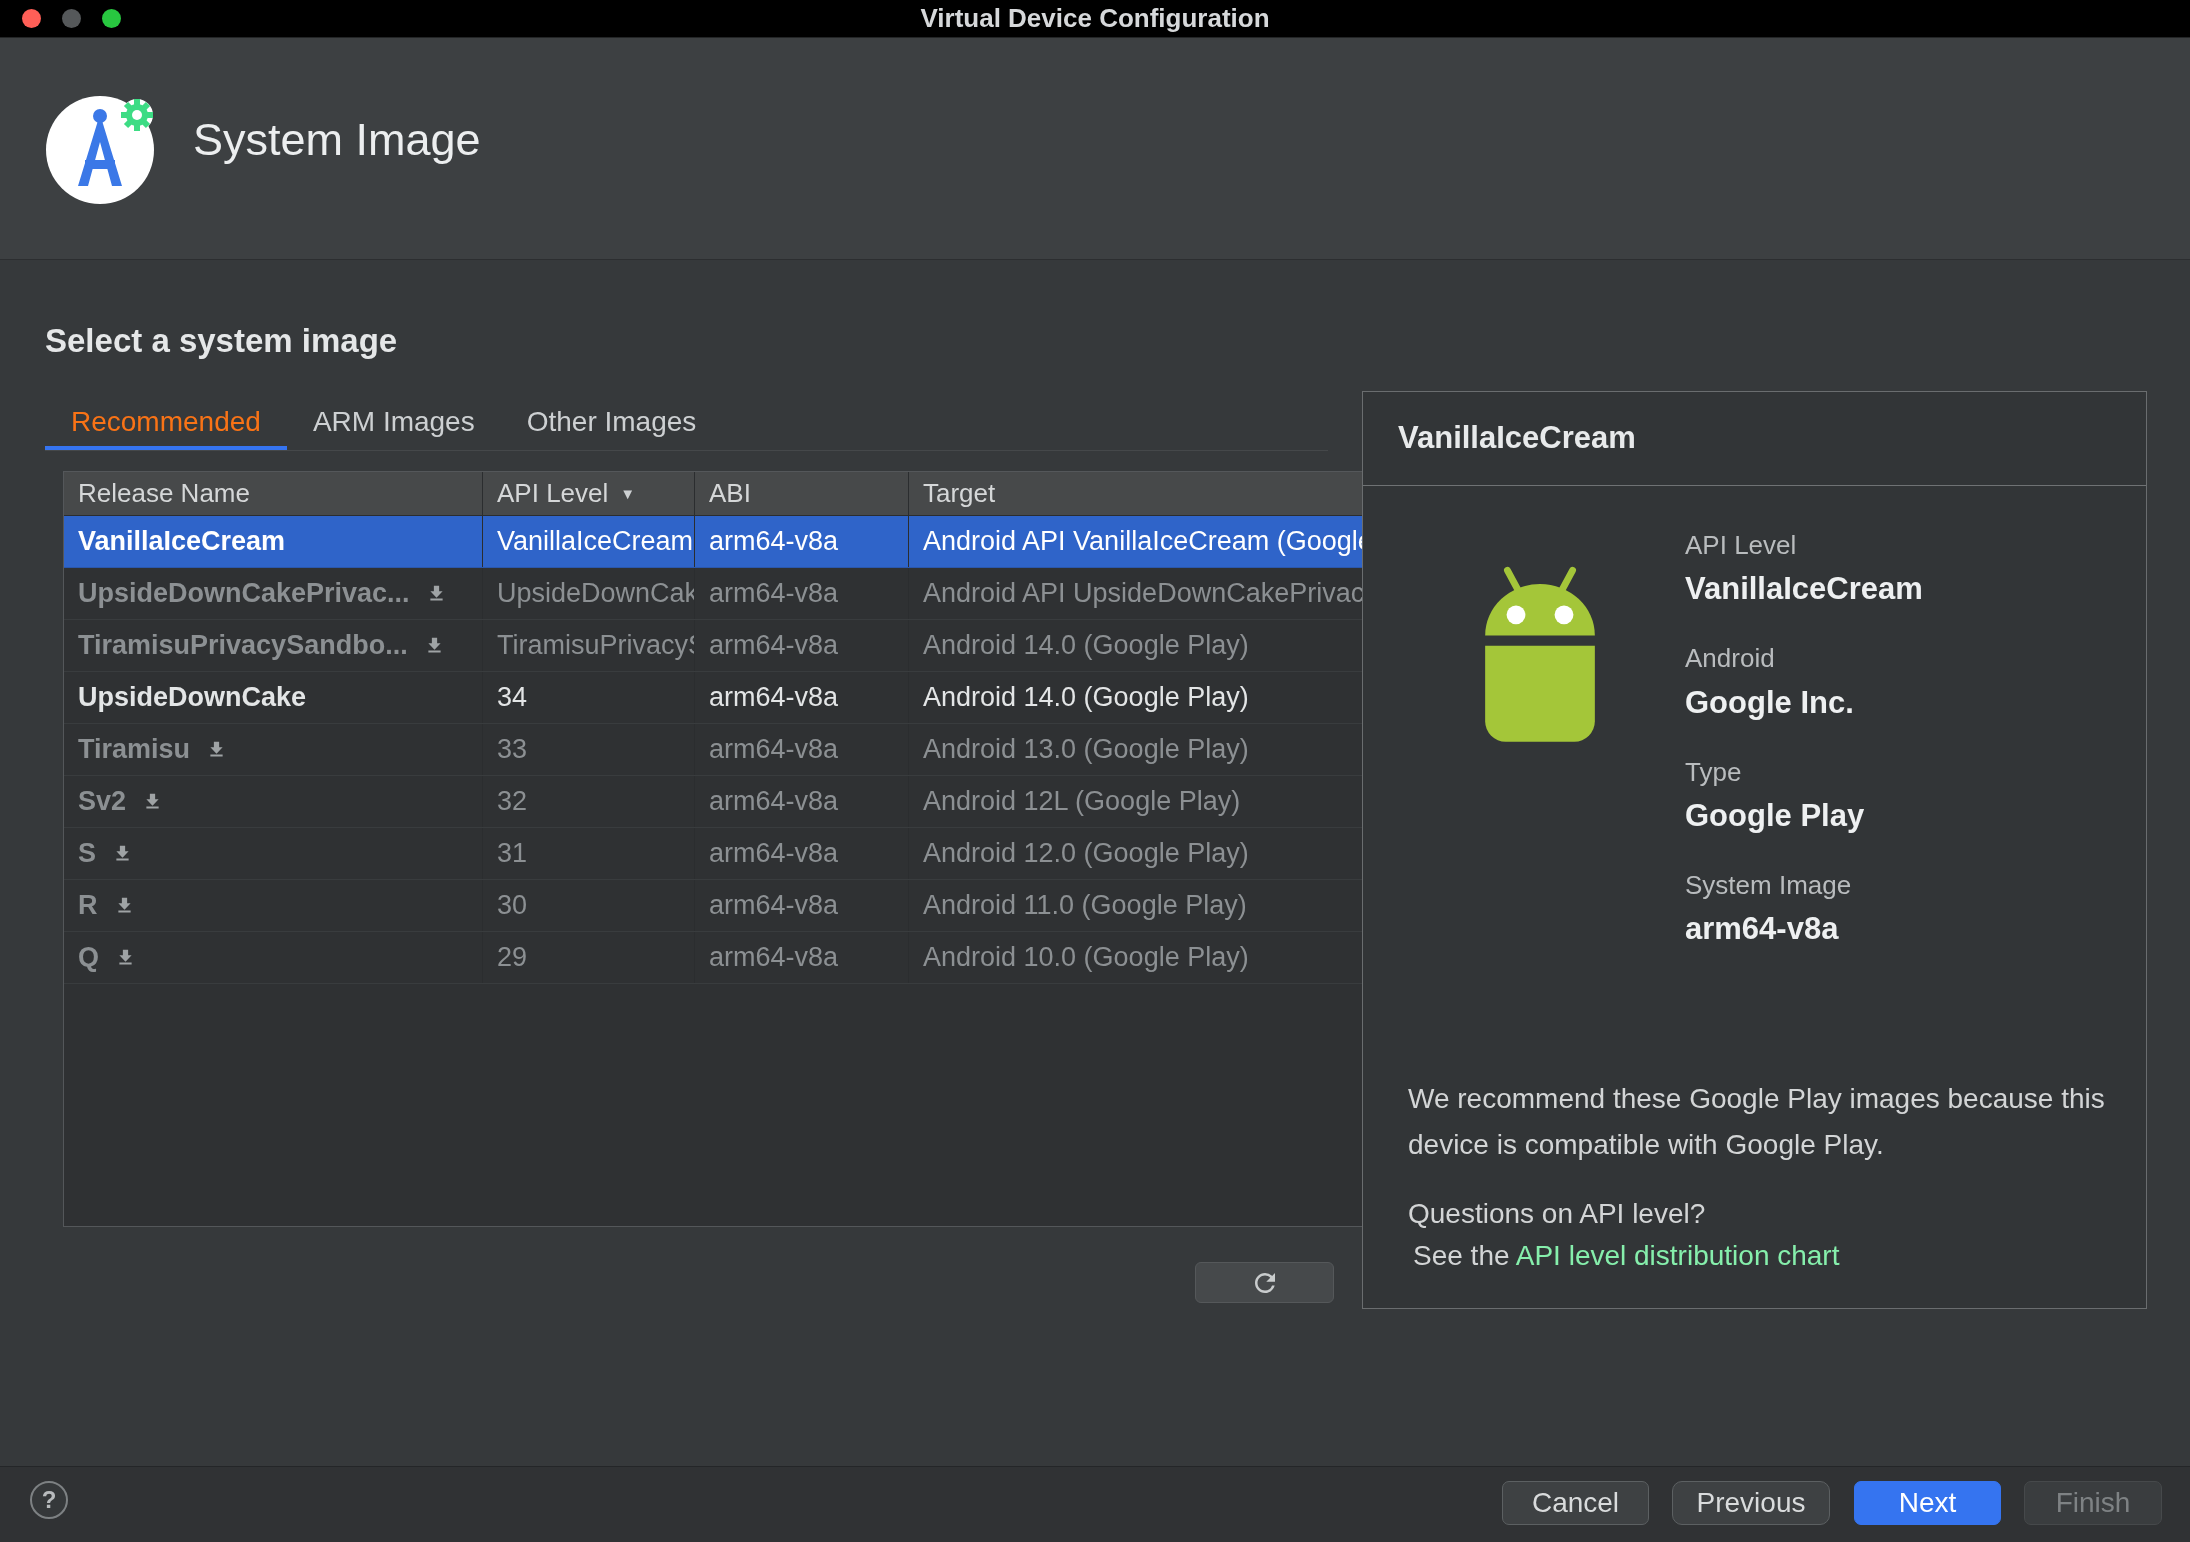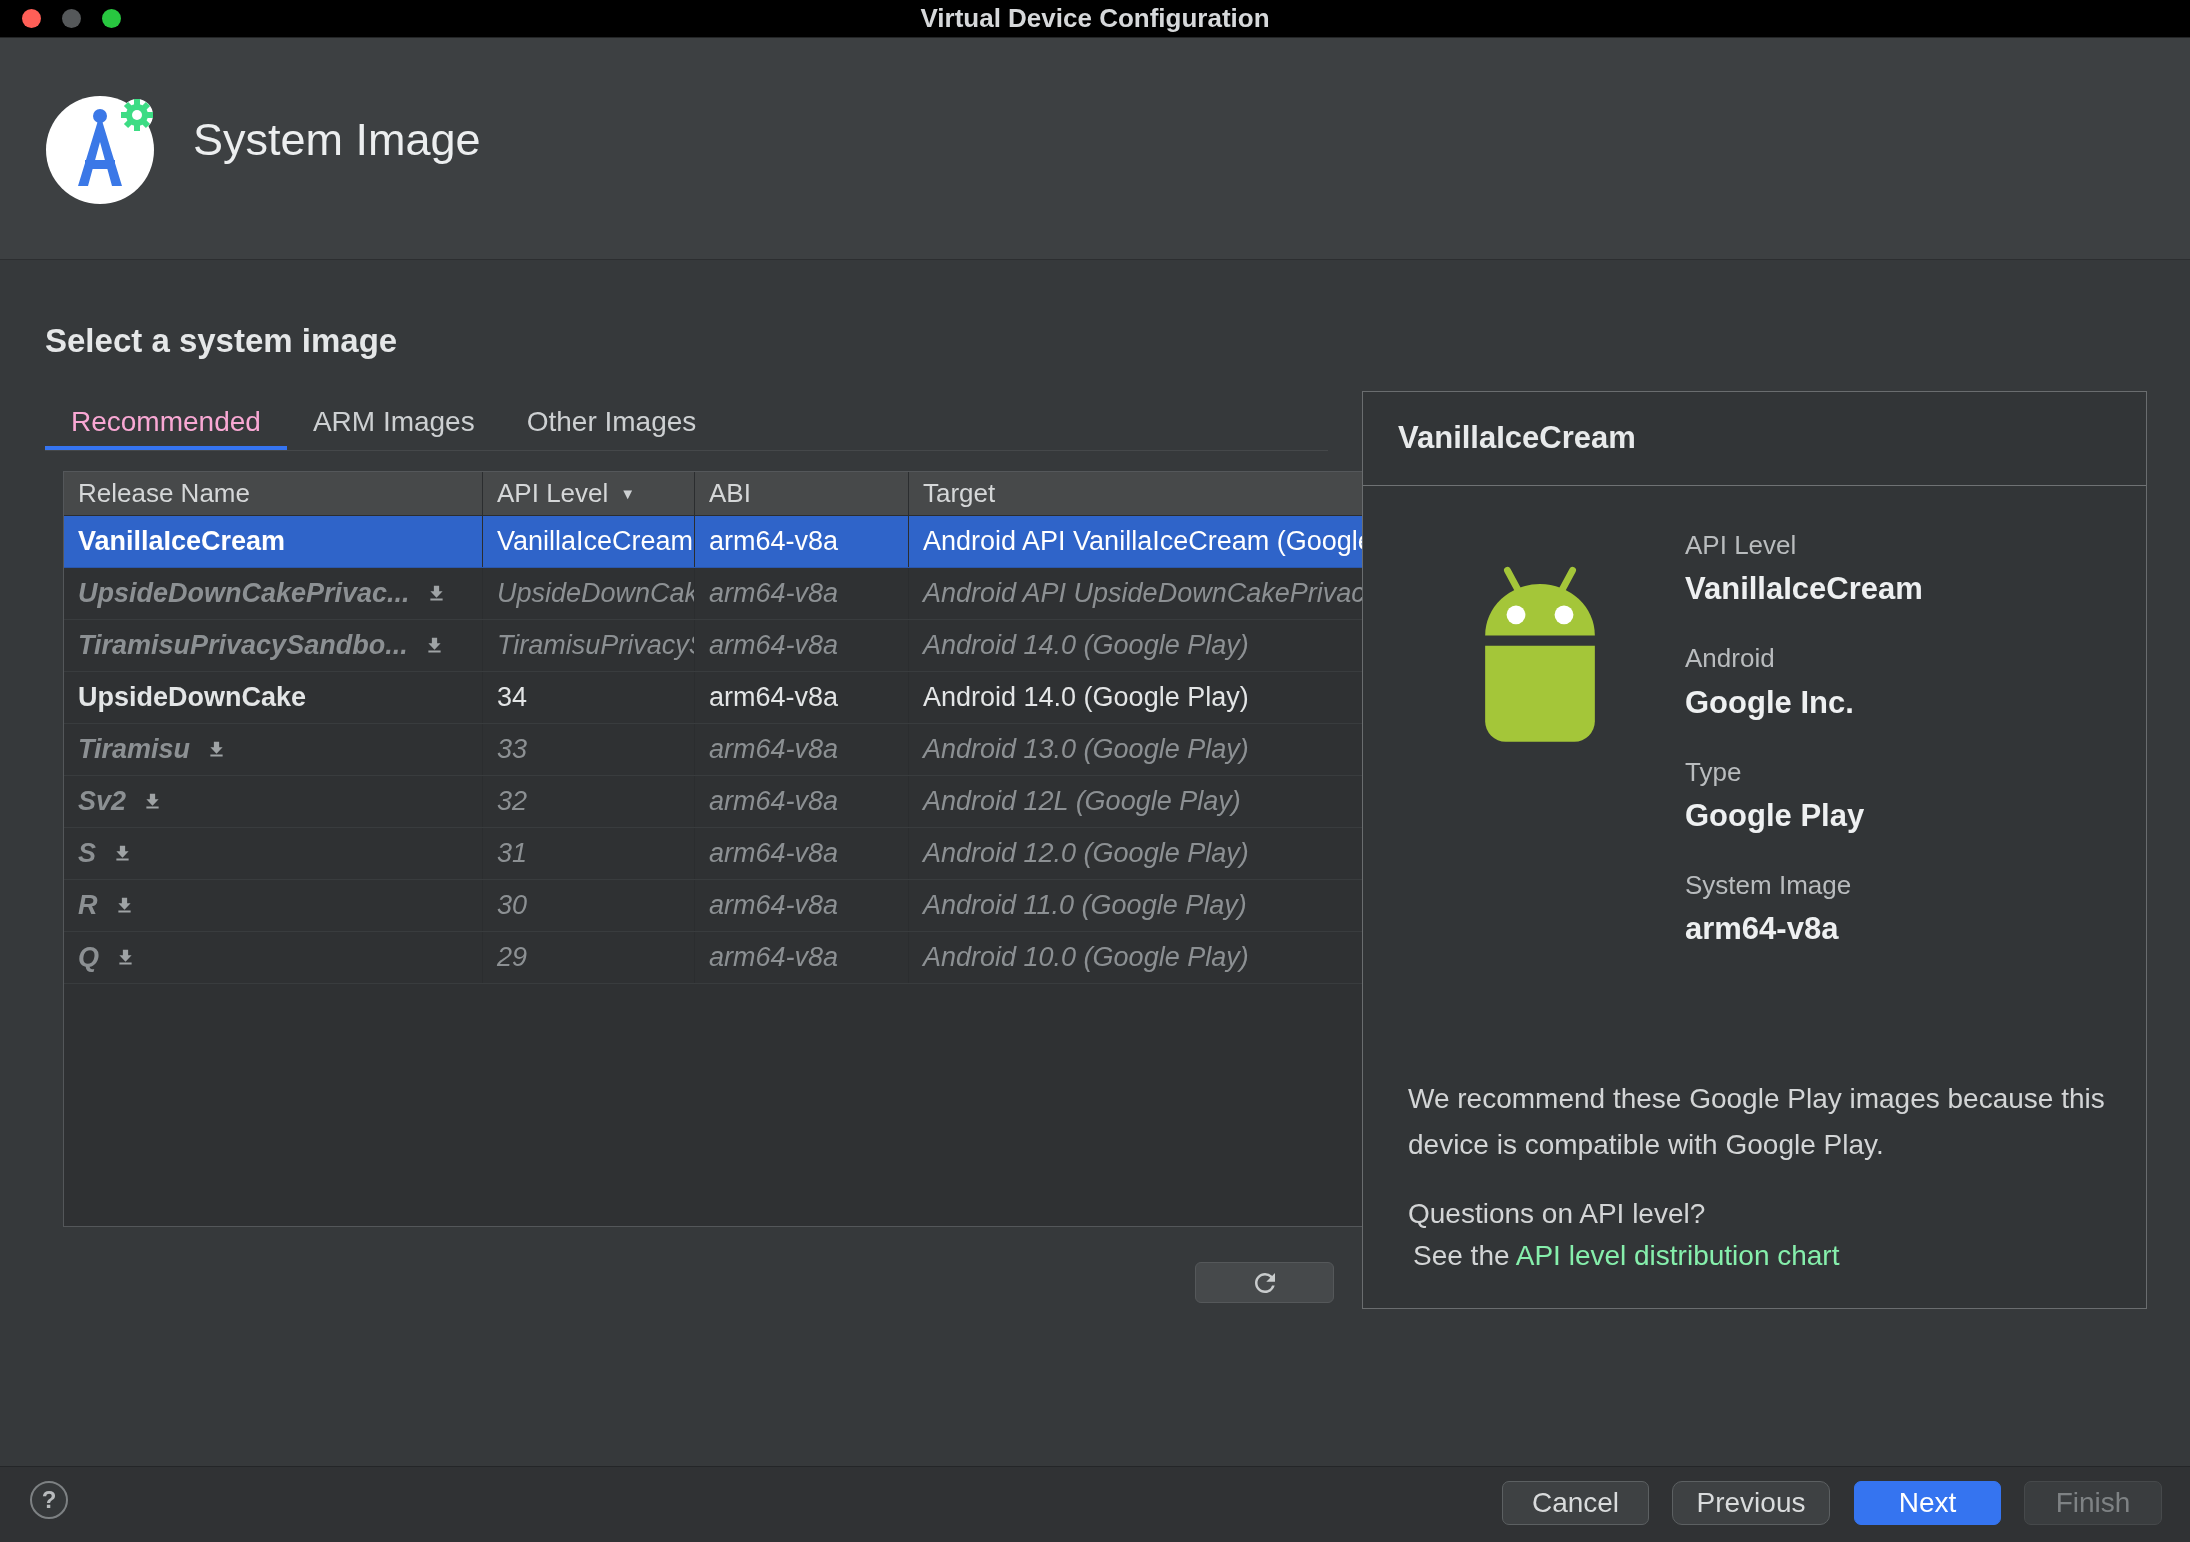--- a/index.html
+++ b/index.html
@@ -19,38 +19,38 @@
   .light.green{background:#28c840;}
   
   .header{position:absolute;top:38px;left:0;right:0;height:221px;background:#3d4042;border-bottom:1px solid #2c2e30;}
   .logo{position:absolute;left:40px;top:46px;width:126px;height:126px;}
   .header-title{position:absolute;left:193px;top:76px;font-size:45px;color:#eceeef;}
   
   .heading{position:absolute;left:45px;top:322px;font-size:33px;font-weight:bold;color:#e5e7e8;}
   .tabbar{position:absolute;left:45px;top:398px;width:1283px;height:52px;display:flex;border-bottom:1px solid #45484a;}
   .tab{padding:0 26px;height:52px;display:flex;align-items:center;font-size:28px;color:#cdd0d2;
     border-bottom:4px solid transparent;box-sizing:border-box;cursor:pointer;}
-  .tab.active{color:#f9a8d4;border-bottom-color:#3574f0;}
+  .tab.active{color:#f97316;border-bottom-color:#3574f0;}
   
   .table{position:absolute;left:63px;top:471px;width:1516px;height:756px;background:#2f3133;
     border:1px solid #54575a;box-sizing:border-box;overflow:hidden;}
   .thead{display:flex;height:43px;background:#47494a;border-bottom:1px solid #2b2d2f;}
   .cell{display:flex;align-items:center;padding-left:14px;overflow:hidden;white-space:nowrap;
     box-sizing:border-box;border-right:1px solid #2b2d2f;}
   .cell.col-target{border-right:none;}
   .col-release{width:419px;flex:0 0 419px;}
   .col-api{width:212px;flex:0 0 212px;}
   .col-abi{width:214px;flex:0 0 214px;}
   .col-target{flex:1;}
   .th{font-size:26px;color:#d5d7d8;font-weight:400;}
   .sort{font-size:15px;margin-left:12px;color:#cdd0d2;}
   .trow{display:flex;height:52px;font-size:27px;border-bottom:1px solid #393c3e;box-sizing:border-box;cursor:pointer;}
   .trow .rel{font-weight:bold;}
   .trow.installed{color:#e3e5e6;}
-  .trow.download{color:#8c9093;font-style:italic;}
+  .trow.download{color:#8c9093;}
   .trow.selected{background:#2f64c9;color:#ffffff;border-bottom-color:#2a57ad;}
   .dl-icon{margin-left:16px;color:#9fa3a5;display:inline-flex;align-items:center;flex:0 0 auto;}
   
   .refresh-btn{position:absolute;left:1195px;top:1262px;width:139px;height:41px;background:#46494b;
     border:1px solid #55585a;border-radius:6px;display:flex;align-items:center;justify-content:center;
     color:#c9cccd;cursor:pointer;padding:0;}
   
   .panel{position:absolute;left:1362px;top:391px;width:785px;height:918px;background:#323537;
     border:1px solid #6a6d6f;box-sizing:border-box;}
   .panel-title{position:absolute;left:35px;top:28px;font-size:31px;font-weight:bold;color:#e8eaeb;}

